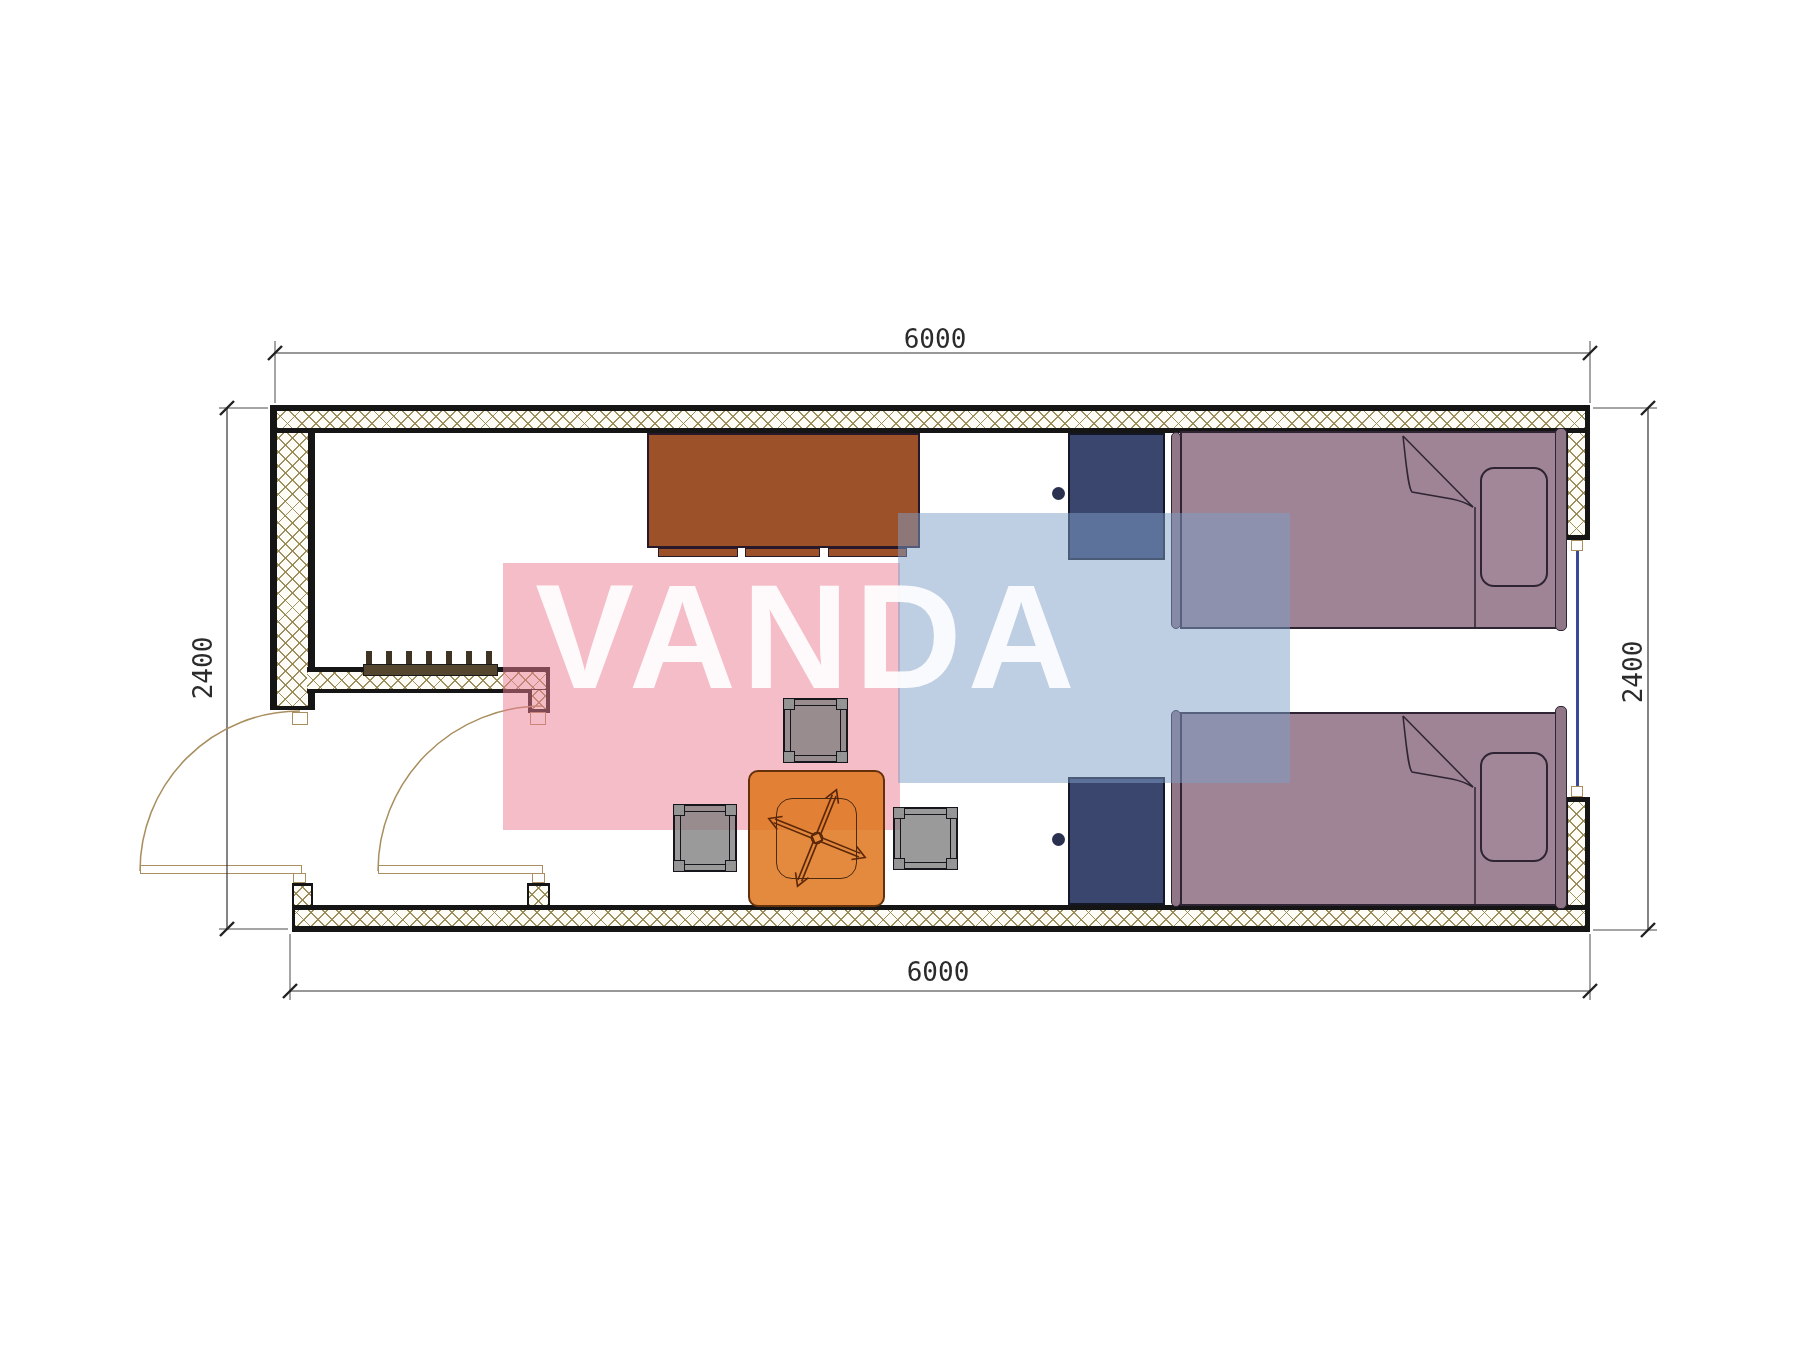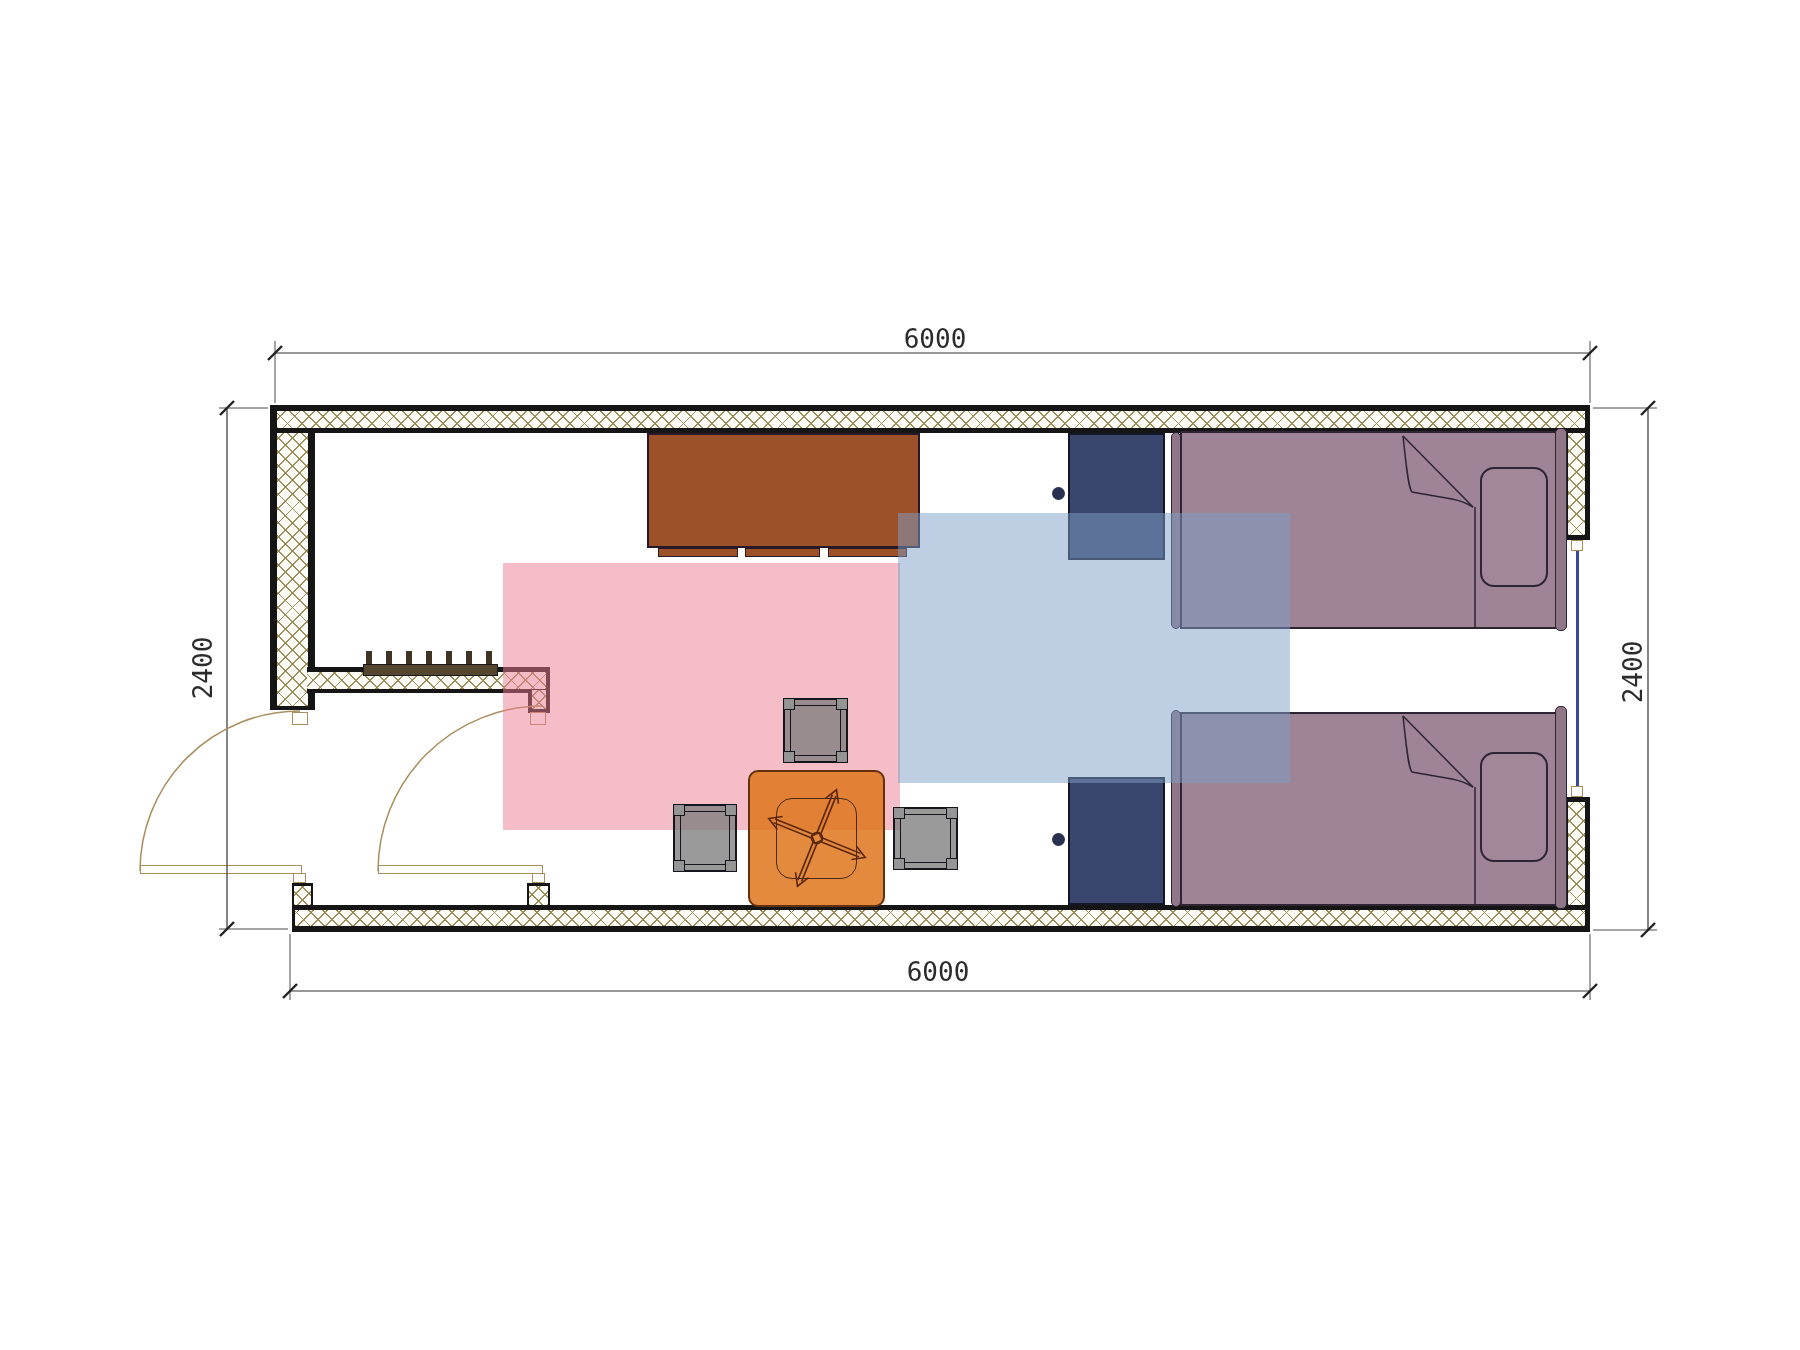--- a/index.html
+++ b/index.html
@@ -169,20 +169,21 @@
   <div class="rack-tooth" style="left:426px;top:651px;width:6px;height:13px;z-index:4"></div>
   <div class="rack-tooth" style="left:446px;top:651px;width:6px;height:13px;z-index:4"></div>
   <div class="rack-tooth" style="left:466px;top:651px;width:6px;height:13px;z-index:4"></div>
   <div class="rack-tooth" style="left:486px;top:651px;width:6px;height:13px;z-index:4"></div>
 
   <div class="leaf" style="left:140px;top:865px;width:162px;height:9px;z-index:4"></div>
   <div class="leaf" style="left:378px;top:865px;width:165px;height:9px;z-index:4"></div>
 
   <div class="wm-pink" style="left:503px;top:563px;width:397px;height:267px;z-index:8"></div>
   <div class="wm-blue" style="left:898px;top:513px;width:392px;height:270px;z-index:8"></div>
+  <div class="wm-text" style="z-index:8">VANDA</div>
 
   <div class="stool" style="left:783px;top:698px;width:65px;height:65px;z-index:9">
     <div class="post" style="left:-2px;top:-2px"></div>
     <div class="post" style="right:-2px;top:-2px"></div>
     <div class="post" style="left:-2px;bottom:-2px"></div>
     <div class="post" style="right:-2px;bottom:-2px"></div>
   </div>
   <div class="stool" style="left:673px;top:804px;width:64px;height:68px;z-index:9">
     <div class="post" style="left:-2px;top:-2px"></div>
     <div class="post" style="right:-2px;top:-2px"></div>

